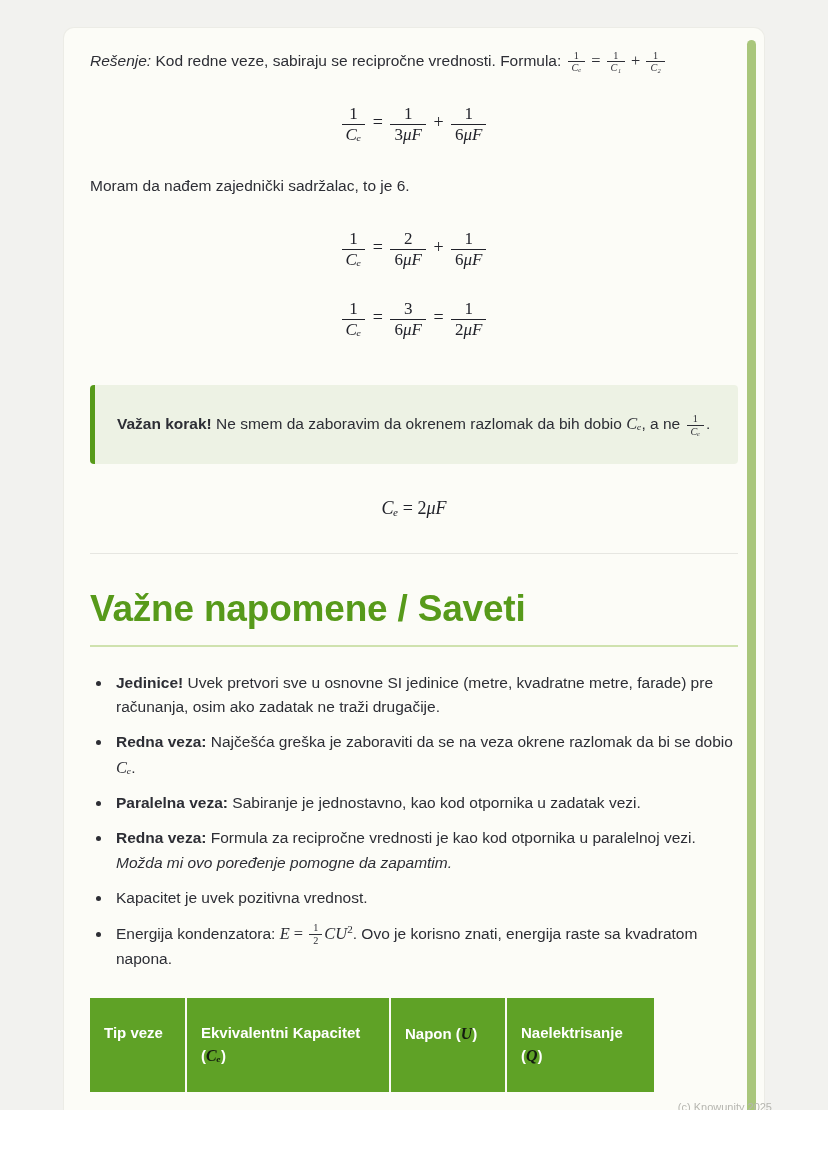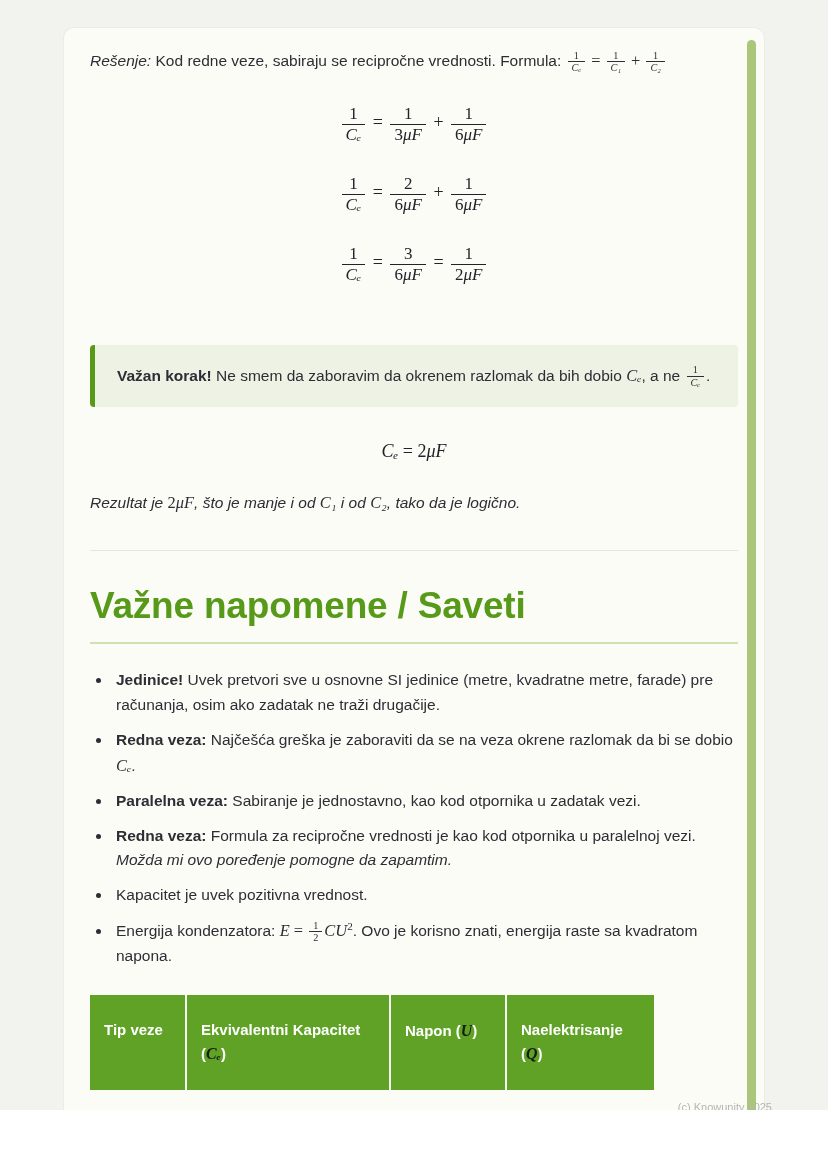--- a/index.html
+++ b/index.html
@@ -36,21 +36,21 @@
 
   .equation {
     text-align:center; font-family:"Liberation Serif", serif;
     font-size:17px; color:#21222a; margin:30px 0;
   }
   .equation .frac { margin:0 3px; }
 
   .callout {
     background:var(--callout-bg, #edf2e4);
     border-left:5px solid var(--accent-green, #55951d);
-    border-radius:4px; padding:18px 22px; margin:60px 0 6px;
+    border-radius:4px; padding:26px 22px; margin:46px 0 6px;
     text-align:justify;
   }
 
   .eq-final { margin:34px 0 28px; }
   .result { margin:0 0 4px; }
 
   hr.divider { border:0; border-top:1px solid #e6e6e1; margin:34px 0 0; }
 
   h2.section {
     color:var(--accent-green, #579a1a);
@@ -104,20 +104,21 @@
           <span class="num"><span>1</span></span>
           <span class="den"><span class="mvar">Cₑ</span></span>
         </span><span class="seg-m"><span> = </span></span><span class="frac">
           <span class="num"><span>1</span></span>
           <span class="den"><span>3</span><span class="mvar">μF</span></span>
         </span><span class="seg-m"><span> + </span></span><span class="frac">
           <span class="num"><span>1</span></span>
           <span class="den"><span>6</span><span class="mvar">μF</span></span>
         </span></div>
 
+    <p class="rich para"><span class="seg-t">Moram da nađem zajednički sadržalac, to je 6.</span></p>
 
     <div class="equation"><span class="frac">
           <span class="num"><span>1</span></span>
           <span class="den"><span class="mvar">Cₑ</span></span>
         </span><span class="seg-m"><span> = </span></span><span class="frac">
           <span class="num"><span>2</span></span>
           <span class="den"><span>6</span><span class="mvar">μF</span></span>
         </span><span class="seg-m"><span> + </span></span><span class="frac">
           <span class="num"><span>1</span></span>
           <span class="den"><span>6</span><span class="mvar">μF</span></span>
@@ -134,21 +135,20 @@
           <span class="den"><span>2</span><span class="mvar">μF</span></span>
         </span></div>
 
     <div class="callout rich"><span class="seg-b">Važan korak!</span><span class="seg-t"> Ne smem da zaboravim da okrenem razlomak da bih dobio </span><span class="seg-m"><span class="mvar">Cₑ</span></span><span class="seg-t">, a ne </span><span class="frac">
           <span class="num"><span>1</span></span>
           <span class="den"><span class="mvar">Cₑ</span></span>
         </span><span class="seg-t">.</span></div>
 
     <div class="equation eq-final"><span class="seg-m"><span class="mvar">Cₑ</span><span> = 2</span><span class="mvar">μF</span></span></div>
 
-    <p class="rich result"><span class="seg-i">Rezultat je </span><span class="seg-m"><span>2</span><span class="mvar">μF</span></span><span class="seg-i">, što je manje i od </span><span class="seg-m"><span class="mvar">C₁</span></span><span class="seg-i"> i od </span><span class="seg-m"><span class="mvar">C₂</span></span><span class="seg-i">, tako da je logično.</span></p>
 
     <hr class="divider">
 
     <h2 class="section">Važne napomene / Saveti</h2>
     <div class="heading-rule"></div>
 
     <ul class="notes">
       <li class="rich"><span class="seg-b">Jedinice!</span><span class="seg-t"> Uvek pretvori sve u osnovne SI jedinice (metre, kvadratne metre, farade) pre računanja, osim ako zadatak ne traži drugačije.</span></li>
       <li class="rich"><span class="seg-b">Redna veza:</span><span class="seg-t"> Najčešća greška je zaboraviti da se na veza okrene razlomak da bi se dobio </span><span class="seg-m"><span class="mvar">Cₑ</span></span><span class="seg-t">.</span></li>
       <li class="rich"><span class="seg-b">Paralelna veza:</span><span class="seg-t"> Sabiranje je jednostavno, kao kod otpornika u zadatak vezi.</span></li>

